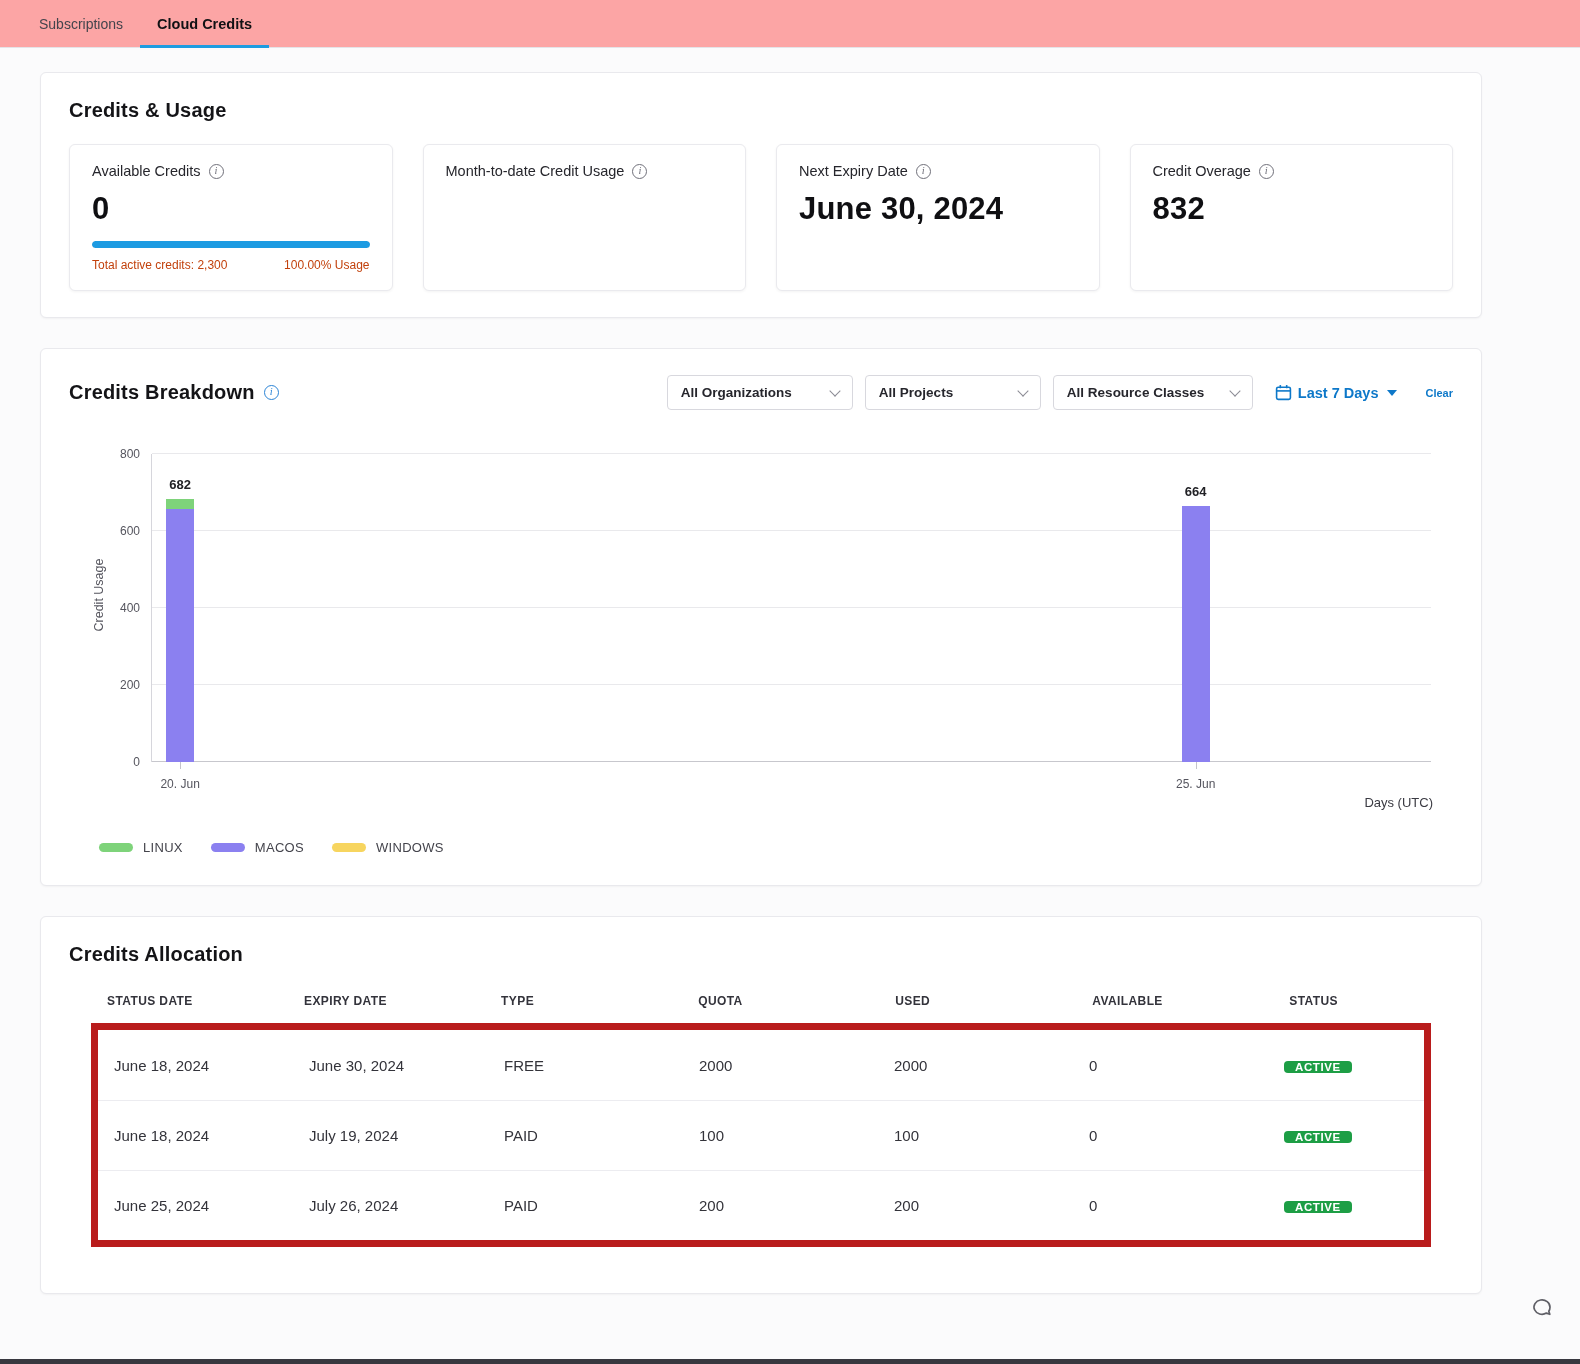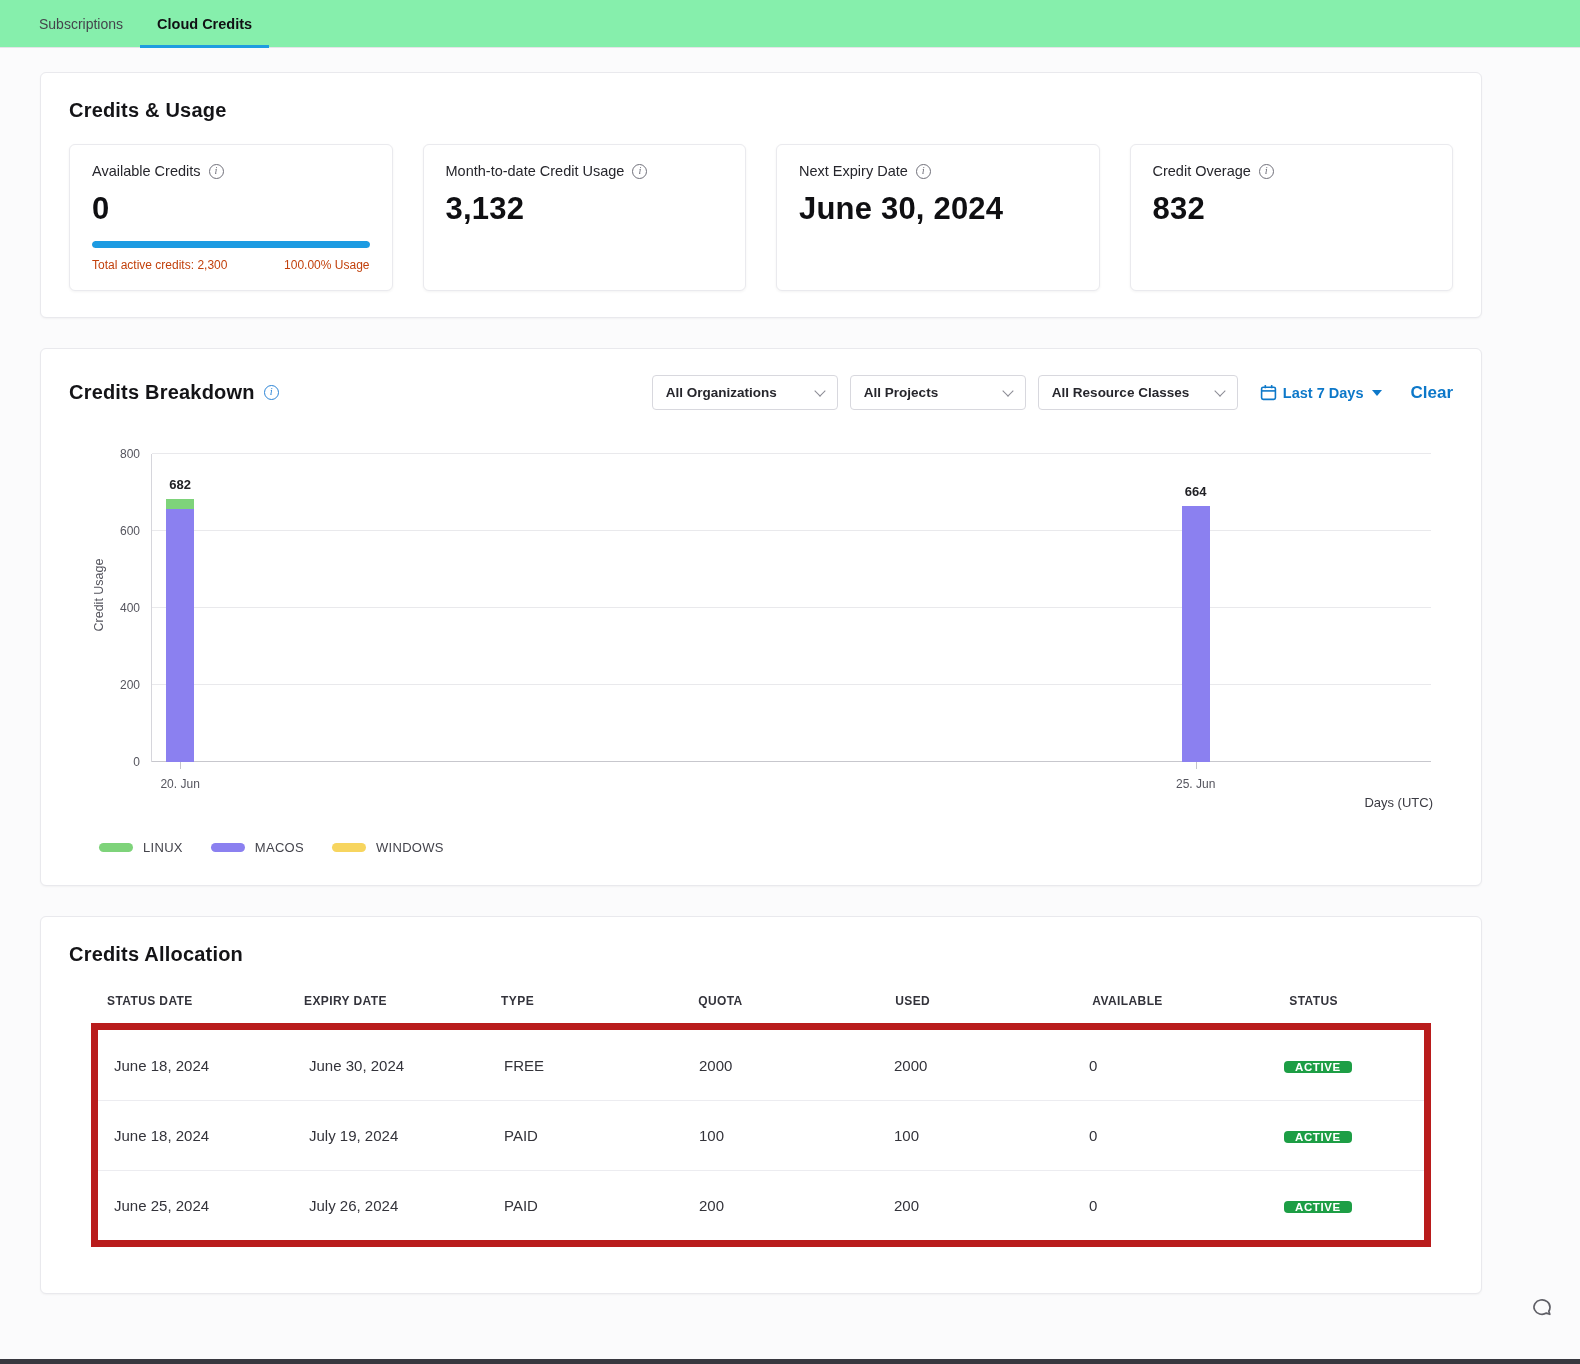--- a/index.html
+++ b/index.html
@@ -6,21 +6,21 @@
   :root{
     --accent:#0d78c9;
     --border:#e9e9ed;
     --card-border:#eaeaee;
   }
   body{
     width:1580px;height:1364px;position:relative;overflow:hidden;
     font-family:"Liberation Sans",sans-serif;background:#fbfbfc;color:#1c1c21;
   }
   
-  .topbar{height:48px;background:#86efac;border-bottom:1px solid #e4e4e8;display:flex;align-items:stretch;padding-left:22px}
+  .topbar{height:48px;background:#fca5a5;border-bottom:1px solid #e4e4e8;display:flex;align-items:stretch;padding-left:22px}
   .tab{display:flex;align-items:center;padding:0 17px;font-size:14px;color:#44444c;cursor:pointer;position:relative}
   .tab.active{font-weight:bold;color:#111114;font-size:14.5px}
   .tab.active::after{content:"";position:absolute;left:0;right:0;bottom:-1px;height:3px;background:#1e9ce0}
   
   .main{padding:24px 98px 0 40px}
   .card{background:#fff;border:1px solid var(--border);border-radius:6px;box-shadow:0 1px 2px rgba(0,0,0,.04);padding:26px 28px;margin-bottom:30px}
   h2{font-size:20px;color:#141417;letter-spacing:.2px}
   
   .stat-row{display:flex;gap:30px;margin-top:22px}
   .stat{flex:1;border:1px solid var(--card-border);border-radius:6px;box-shadow:0 1px 3px rgba(0,0,0,.05);padding:18px 22px;min-height:144px;background:#fff}
@@ -35,21 +35,21 @@
   
   .bd-header{display:flex;justify-content:space-between;align-items:center}
   .bd-title{display:flex;align-items:center;gap:9px}
   .filters{display:flex;align-items:center;gap:12px}
   .select{display:flex;align-items:center;justify-content:space-between;gap:12px;border:1px solid #d8d8de;border-radius:4px;
     padding:9px 13px;font-size:13.5px;font-weight:bold;color:#26262c;background:#fff;cursor:pointer}
   .sel-org{min-width:186px}.sel-proj{min-width:176px}.sel-res{min-width:200px}
   .chev{width:8px;height:8px;border-right:1.6px solid #8b8b94;border-bottom:1.6px solid #8b8b94;transform:rotate(45deg);margin-top:-4px}
   .daterange{display:flex;align-items:center;gap:6px;color:var(--accent);font-weight:bold;font-size:14.5px;margin-left:10px;cursor:pointer}
   .caret{width:0;height:0;border-left:5px solid transparent;border-right:5px solid transparent;border-top:6px solid var(--accent);margin-left:3px}
-  .clear{color:var(--accent);font-weight:bold;font-size:17px;margin-left:16px;cursor:pointer;text-decoration:none}
+  .clear{color:var(--accent);font-weight:bold;font-size:11px;margin-left:16px;cursor:pointer;text-decoration:none}
   
   .chart{position:relative;height:370px;margin-top:30px}
   .ylabel{position:absolute;top:42%;left:30px;transform:translate(-50%,-50%) rotate(-90deg);font-size:12.5px;color:#55555e;white-space:nowrap}
   .plot{position:absolute;left:82px;right:22px;top:14px;bottom:48px;border-left:1px solid #d6d6dc}
   .gridline{position:absolute;left:0;right:0;height:1px;background:#e9e9ec}
   .gridline.axis{background:#c7c7cd}
   .ytick{position:absolute;left:-12px;transform:translate(-100%,50%);font-size:12px;color:#55555e}
   .xtick{position:absolute;bottom:-29px;transform:translateX(-50%);font-size:12px;color:#55555e;white-space:nowrap}
   .tickmark{position:absolute;bottom:-7px;width:1px;height:7px;background:#c4c4cb}
   .bar{position:absolute;bottom:0;width:28px;transform:translateX(-50%);display:flex;flex-direction:column;cursor:pointer}
@@ -102,21 +102,20 @@
           <span>Total active credits: 2,300</span>
           <span>100.00% Usage</span>
         </div>
       </div>
 
       <div class="stat">
         <div class="stat-label-row">
           <span>Month-to-date Credit Usage</span>
           <span class="info-icon">i</span>
         </div>
-        <div class="stat-value">3,132</div>
       </div>
 
       <div class="stat">
         <div class="stat-label-row">
           <span>Next Expiry Date</span>
           <span class="info-icon">i</span>
         </div>
         <div class="stat-value">June 30, 2024</div>
       </div>
 

